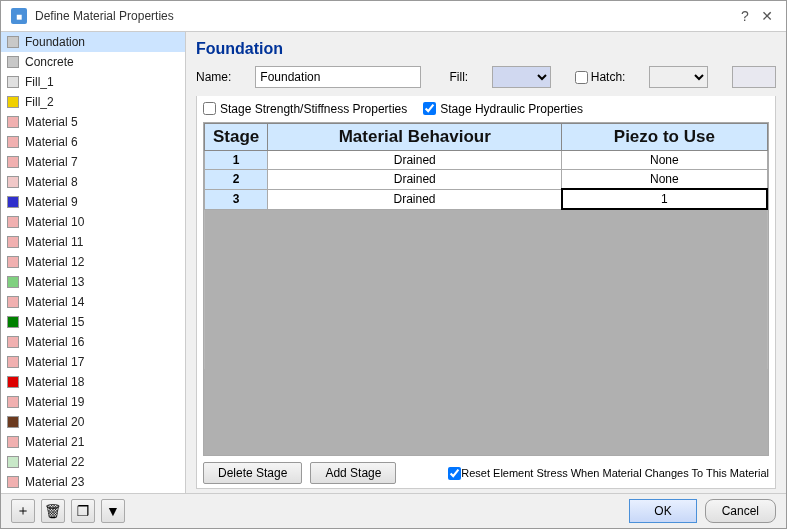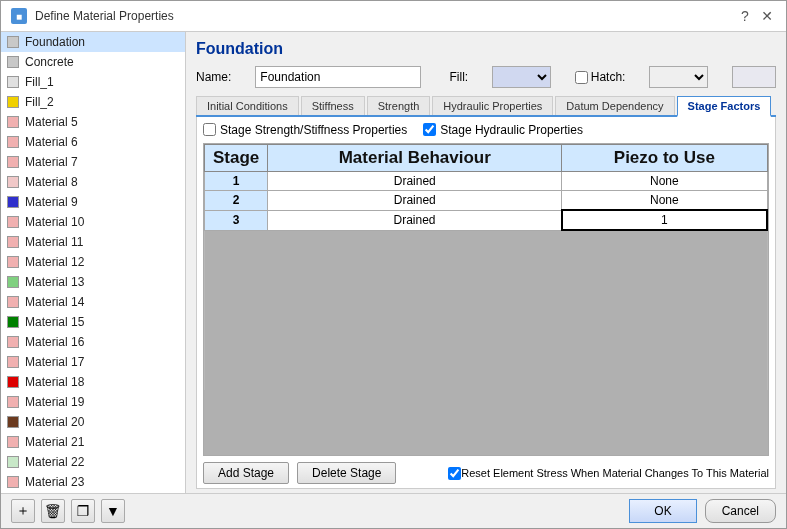--- a/index.html
+++ b/index.html
@@ -461,28 +461,20 @@
         <label class="hatch-checkbox-label">
           <input type="checkbox" style="">
           <span>Hatch:</span>
         </label>
         <select class="hatch-dropdown">
           <option></option>
         </select>
         <div class="hatch-color"></div>
       </div>
 
-      <div class="tabs" id="tabs-container">
-          <div class="tab">Initial Conditions</div>
-          <div class="tab">Stiffness</div>
-          <div class="tab">Strength</div>
-          <div class="tab">Hydraulic Properties</div>
-          <div class="tab">Datum Dependency</div>
-          <div class="tab active">Stage Factors</div>
-        </div>
 
       <div class="tab-content">
         <div class="stage-options">
           <label>
             <input type="checkbox" style="">
             <span>Stage Strength/Stiffness Properties</span>
           </label>
           <label>
             <input type="checkbox" checked="" style="">
             <span>Stage Hydraulic Properties</span>
@@ -552,22 +544,22 @@
                 <tr class="empty-row">
                   <td></td>
                   <td></td>
                   <td></td>
                 </tr>
               </tbody>
           </table>
         </div>
 
         <div class="table-buttons">
+          <button class="btn">Delete Stage</button>
           <button class="btn">Add Stage</button>
-          <button class="btn">Delete Stage</button>
           <label class="reset-label">
             <input type="checkbox" checked="" style="">
             <span>Reset Element Stress When Material Changes To This Material</span>
           </label>
         </div>
       </div>
     </div>
   </div>
 
   <div class="footer">

